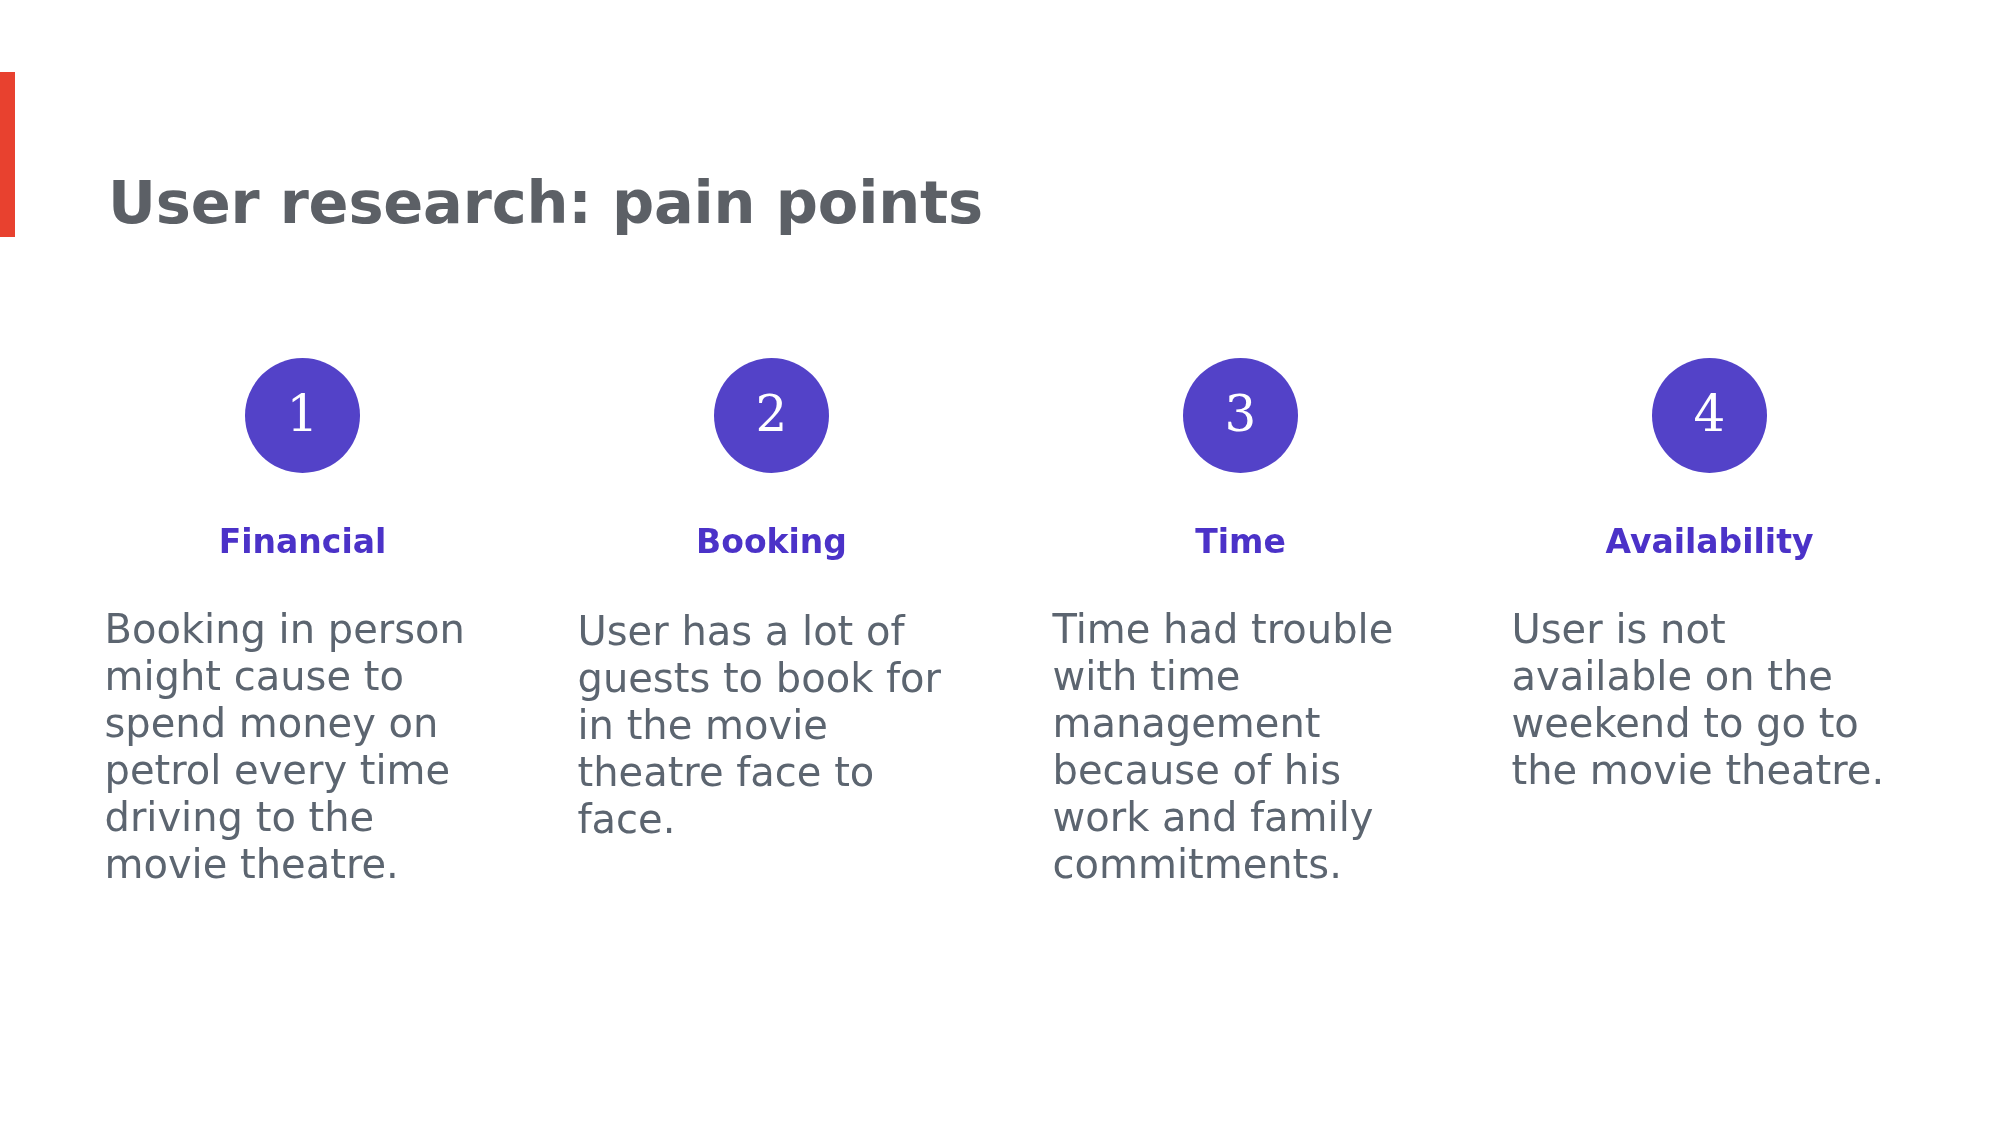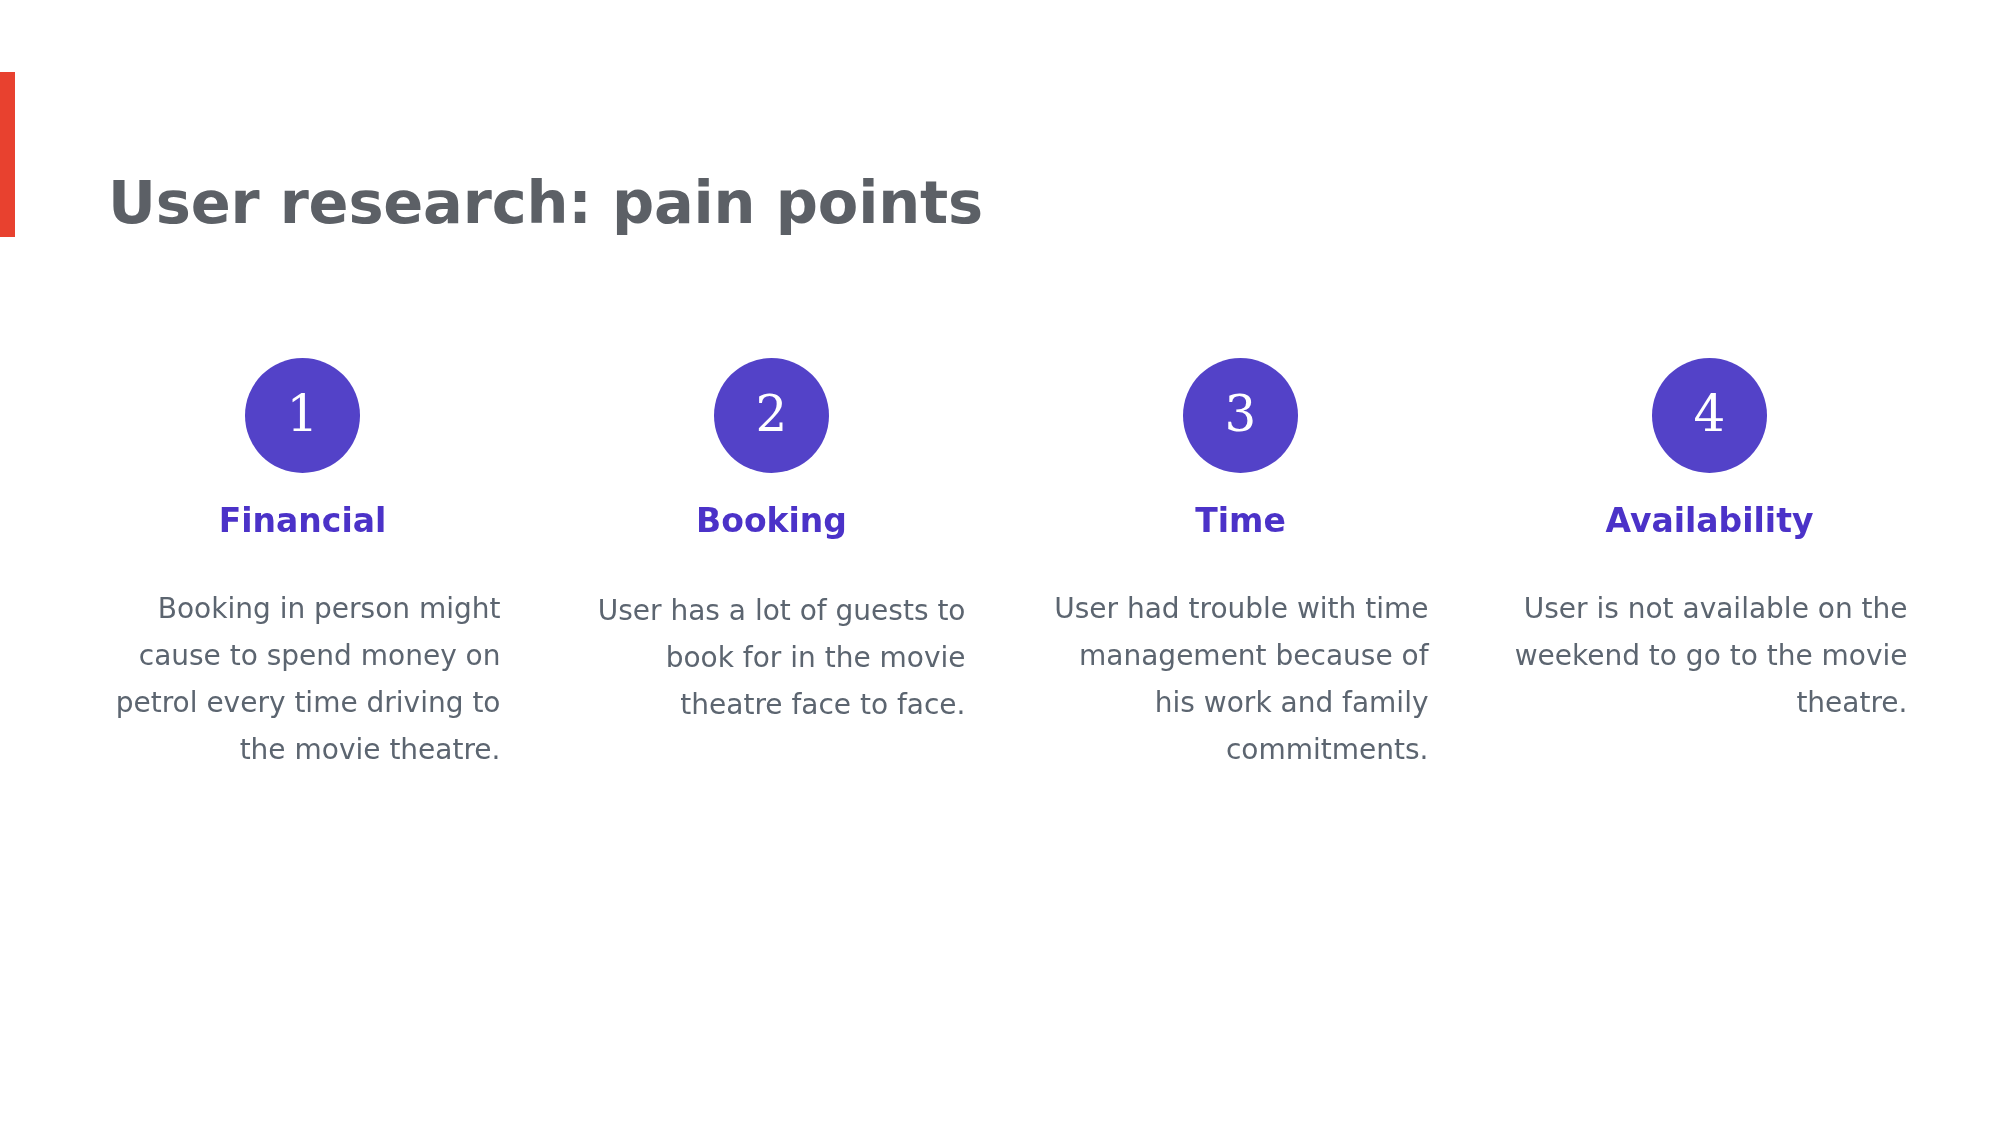--- a/index.html
+++ b/index.html
@@ -73,37 +73,37 @@
   .card-badge-number {
     font-family: "DejaVu Serif", serif;
     font-size: 50px;
     font-weight: 400;
     color: #ffffff;
     line-height: 1;
     padding-bottom: 4px;
   }
 
   .card-heading {
-    margin-top: 28px;
+    margin-top: 49px;
     font-family: "DejaVu Sans", sans-serif;
     font-size: 33px;
     font-weight: bold;
     color: #4b32c8;
     line-height: 1.2;
     text-align: left;
   }
 
   .card-body {
     margin-top: 44px;
     font-family: "DejaVu Sans", sans-serif;
-    font-size: 28px;
+    font-size: 40px;
     font-weight: 400;
     color: #5c6570;
     line-height: 47px;
-    text-align: right;
+    text-align: left;
     width: 400px;
   }
 
   
   .card:nth-child(1) .card-body { width: 396px; }
   .card:nth-child(2) .card-body { width: 388px; margin-top: 46px; }
   .card:nth-child(3) .card-body { width: 376px; }
   .card:nth-child(4) .card-body { width: 396px; }
 </style>
 </head>
@@ -129,21 +129,21 @@
     </div>
     <div class="card-heading">Booking</div>
     <div class="card-body">User has a lot of guests to book for in the movie theatre face to face.</div>
   </div>
 
   <div class="card">
     <div class="card-badge">
       <span class="card-badge-number">3</span>
     </div>
     <div class="card-heading">Time</div>
-    <div class="card-body">User had trouble with time management because of his work and family commitments.</div>
+    <div class="card-body">Time had trouble with time management because of his work and family commitments.</div>
   </div>
 
   <div class="card">
     <div class="card-badge">
       <span class="card-badge-number">4</span>
     </div>
     <div class="card-heading">Availability</div>
     <div class="card-body">User is not available on the weekend to go to the movie theatre.</div>
   </div>
 

